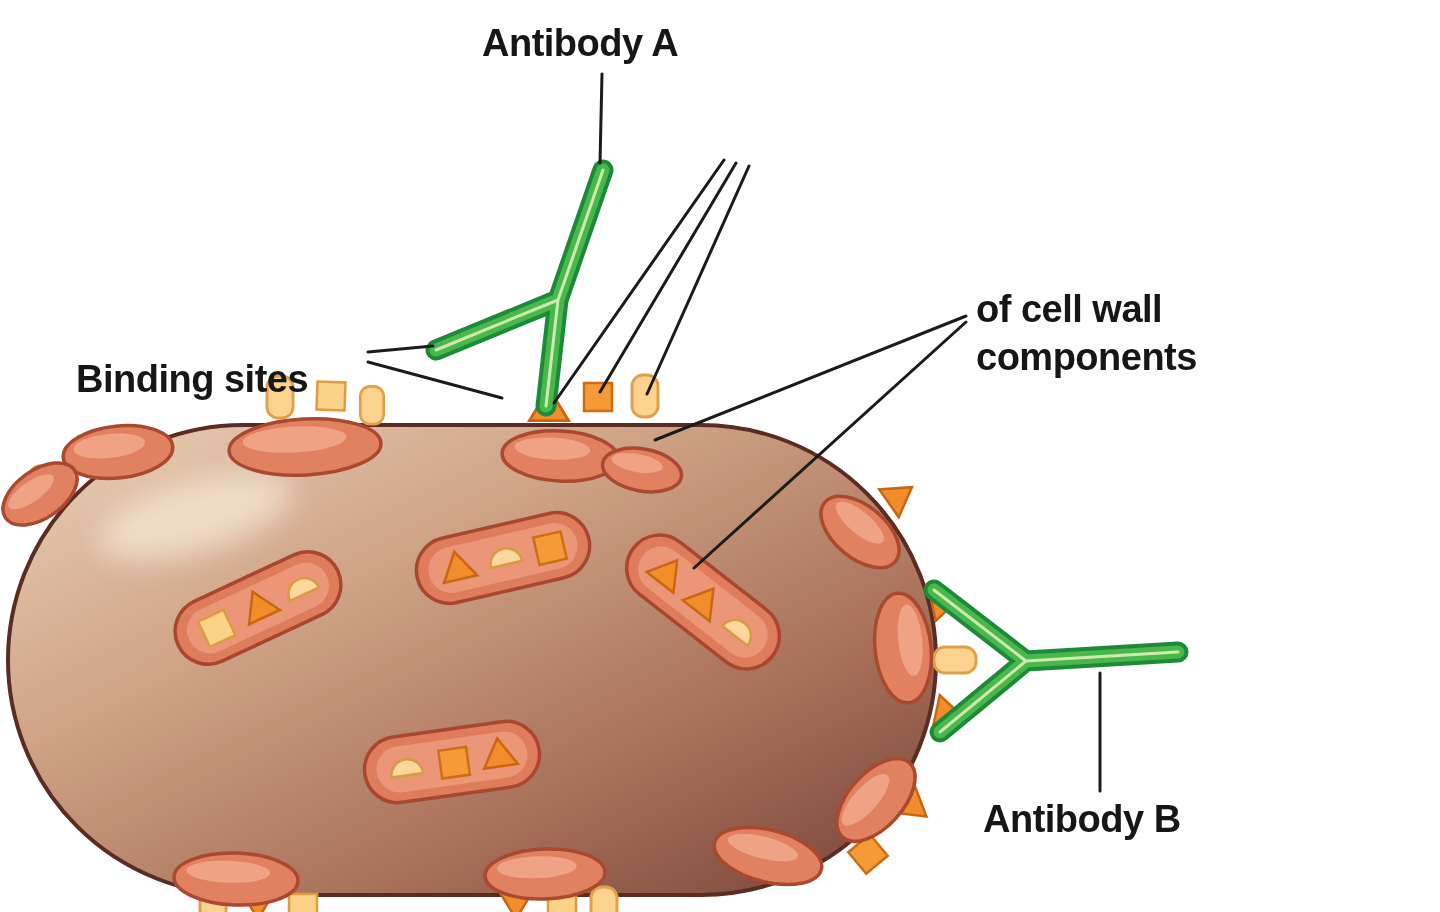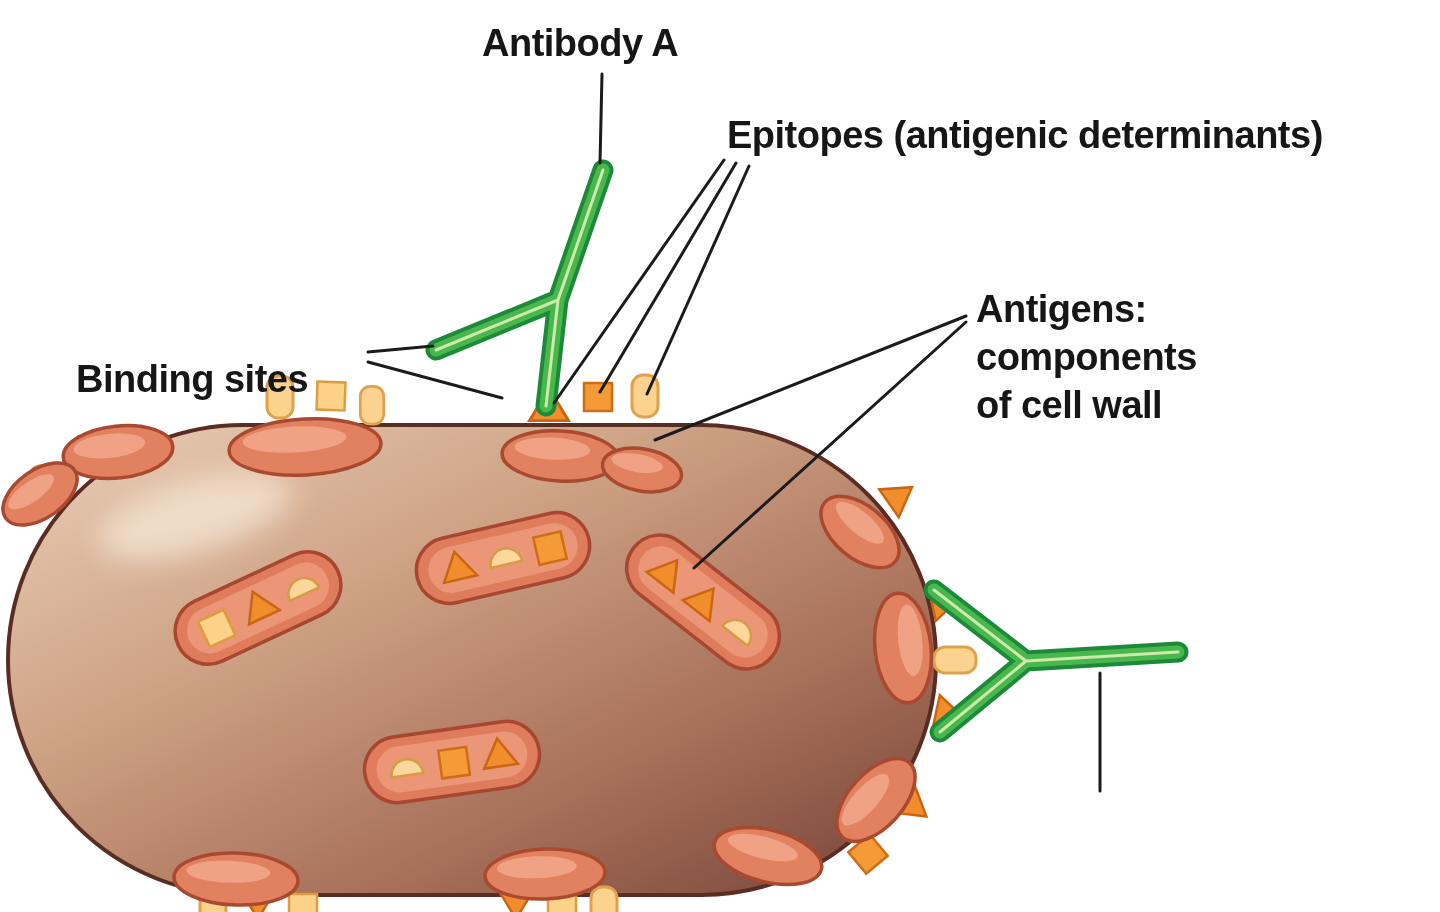--- a/index.html
+++ b/index.html
@@ -196,26 +196,25 @@
       <line x1="368" y1="362" x2="502" y2="398"></line>
       <line x1="966" y1="316" x2="655" y2="440"></line>
       <line x1="966" y1="322" x2="694" y2="568"></line>
       <line x1="1100" y1="791" x2="1100" y2="673"></line>
     </g>
   </svg>
 
   <div class="label" id="lbl-antibody-a">Antibody A</div>
 
   <div class="label" id="lbl-epitopes">
-    <span class="line">Epitopes (antigenic determinants)</span>
   </div>
 
   <div class="label" id="lbl-binding">Binding sites</div>
 
   <div class="label" id="lbl-antigens">
-    <span class="line">Antigens:</span>
+    <span class="line">of cell wall</span>
     <span class="line">components</span>
-    <span class="line">of cell wall</span>
   </div>
 
 
+  <div class="label" id="lbl-antibody-b">Antibody B</div>
 
 </div>
 
 </body></html>

